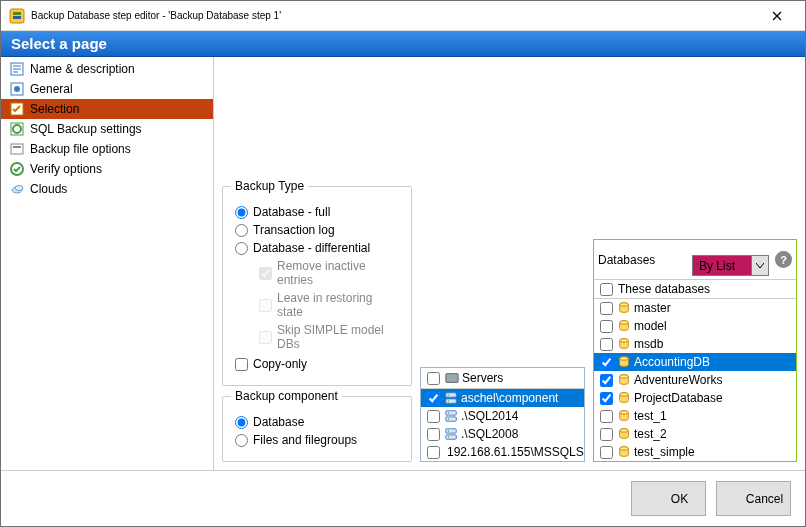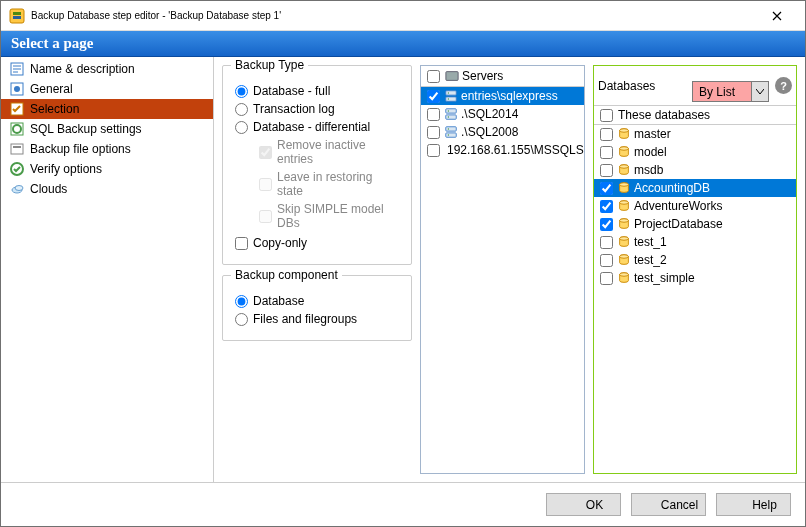--- a/index.html
+++ b/index.html
@@ -11,55 +11,55 @@
     color: #000;
   }
   .window { width: 806px; height: 527px; border: 1px solid #707070; display: flex; flex-direction: column; background: #fff; }
   .titlebar { display: flex; align-items: center; height: 30px; padding: 0 8px; border-bottom: 1px solid #ddd; }
   .titlebar .title-icon { width: 16px; height: 16px; margin-right: 6px; }
   .titlebar .title { flex: 1; font-size: 10px; }
   .titlebar .close { width: 40px; height: 28px; display: flex; align-items: center; justify-content: center; cursor: pointer; }
   .page-select {
     background: linear-gradient(#3a8ee6, #1464c8);
     color: #fff; font-weight: bold; font-size: 15px;
-    padding: 4px 10px; border-bottom: 1px solid #0a4a9e; font-family: Liberation Serif, serif;
+    padding: 4px 10px; border-bottom: 1px solid #0a4a9e;
   }
   .body { flex: 1; display: flex; min-height: 0; }
   .sidebar { width: 213px; border-right: 1px solid #ccc; padding: 2px 0; background: #fff; }
   .side-item { display: flex; align-items: center; padding: 2px 8px; height: 20px; cursor: pointer; }
   .side-item.selected { background: #c2410c; }
   .side-item .icon { width: 16px; height: 16px; margin-right: 5px; flex-shrink: 0; }
-  .content { flex: 1; padding: 8px; display: flex; gap: 8px; min-width: 0; }
+  .content { flex: 1; padding: 8px; display: flex; gap: 8px; min-width: 0; align-items: flex-end; }
   .col1 { width: 190px; display: flex; flex-direction: column; gap: 10px; }
   .group { border: 1px solid #ccc; border-radius: 2px; padding: 14px 10px 10px 10px; position: relative; }
   .group-title { position: absolute; top: -8px; left: 8px; background: #fff; padding: 0 4px; color: #000; }
   .radio-row, .check-row { display: flex; align-items: center; margin: 4px 0; }
   .radio-row input, .check-row input { margin: 0 5px 0 2px; }
   .indent { margin-left: 24px; }
   .disabled { color: #888; }
   .disabled input { opacity: 0.6; }
   .col2 { width: 165px; border: 1px solid #a2b5cd; display: flex; flex-direction: column; }
   .listhead { display: flex; align-items: center; padding: 3px 4px; border-bottom: 1px solid #ccc; }
   .listhead input { margin: 0 5px 0 2px; }
   .srv-icon { width: 14px; height: 14px; margin-right: 3px; }
   .list { flex: 1; overflow: auto; }
   .list-row { display: flex; align-items: center; padding: 1px 4px; height: 18px; }
   .list-row input { margin: 0 4px 0 2px; }
   .list-row.selected { background: #0078d7; color: #fff; }
   .col3 { flex: 1; border: 1px solid #84cc16; display: flex; flex-direction: column; min-width: 0; }
   .dbhead { display: flex; align-items: center; padding: 3px 4px; border-bottom: 1px solid #ccc; gap: 6px; }
   .dbhead .spacer { flex: 1; }
-  .dropdown { display: flex; align-items: center; border: 1px solid #7a7a7a; height: 21px; background: #fca5a5; margin-top: 12px; }
+  .dropdown { display: flex; align-items: center; border: 1px solid #7a7a7a; height: 21px; background: #be185d; margin-top: 12px; }
   .dropdown .dd-text { padding: 0 16px 0 6px; }
   .dropdown .dd-btn { width: 17px; height: 19px; background: #e1e1e1; border-left: 1px solid #7a7a7a; display:flex; align-items:center; justify-content:center; }
   .help-ic { width: 17px; height: 17px; border-radius: 50%; background: #888; color: #fff; display:flex; align-items:center; justify-content:center; font-weight:bold; font-size:11px; cursor:pointer; }
   .subhead { display: flex; align-items: center; padding: 2px 4px; border-bottom: 1px solid #ccc; }
   .subhead input { margin: 0 5px 0 2px; }
   .footer { border-top: 1px solid #ccc; padding: 10px 14px; display: flex; justify-content: flex-end; gap: 10px; }
-  .btn { min-width: 75px; height: 23px; border: 1px solid #adadad; background: #e1e1e1; cursor: pointer; font-family: inherit; font-size: 12px; padding-left: 28px; }
+  .btn { min-width: 75px; height: 35px; border: 1px solid #adadad; background: #e1e1e1; cursor: pointer; font-family: inherit; font-size: 12px; padding-left: 28px; }
   .db-icon { width: 14px; height: 14px; margin-right: 3px; }
 </style>
 </head>
 <body>
 
 <div class="window">
   <div class="titlebar">
     <svg class="title-icon" viewBox="0 0 16 16">
         <rect x="1" y="1" width="14" height="14" rx="2" fill="#ffc844" stroke="#c78500"></rect>
         <rect x="4" y="4" width="8" height="3" fill="#4f8a10"></rect>
@@ -185,21 +185,21 @@
         </div>
         <div class="list" id="servers-list">
             <div class="list-row selected">
               <input type="checkbox" checked="" style="">
               <svg class="srv-icon" viewBox="0 0 16 16">
                 <rect x="2" y="2" width="12" height="5" rx="1" fill="#d9e6f2" stroke="#3a7cc8"></rect>
                 <rect x="2" y="9" width="12" height="5" rx="1" fill="#d9e6f2" stroke="#3a7cc8"></rect>
                 <circle cx="5" cy="4.5" r="0.8" fill="#4a9b4a"></circle>
                 <circle cx="5" cy="11.5" r="0.8" fill="#4a9b4a"></circle>
               </svg>
-              <span>entries\sqlexpress</span>
+              <span>aschel\component</span>
             </div>
             <div class="list-row">
               <input type="checkbox" style="">
               <svg class="srv-icon" viewBox="0 0 16 16">
                 <rect x="2" y="2" width="12" height="5" rx="1" fill="#d9e6f2" stroke="#3a7cc8"></rect>
                 <rect x="2" y="9" width="12" height="5" rx="1" fill="#d9e6f2" stroke="#3a7cc8"></rect>
                 <circle cx="5" cy="4.5" r="0.8" fill="#4a9b4a"></circle>
                 <circle cx="5" cy="11.5" r="0.8" fill="#4a9b4a"></circle>
               </svg>
               <span>.\SQL2014</span>
@@ -328,15 +328,14 @@
               <span>test_simple</span>
             </div>
           </div>
       </div>
     </div>
   </div>
 
   <div class="footer">
     <button class="btn">OK</button>
     <button class="btn">Cancel</button>
-    <button class="btn">Help</button>
   </div>
 </div>
 
 </body></html>

